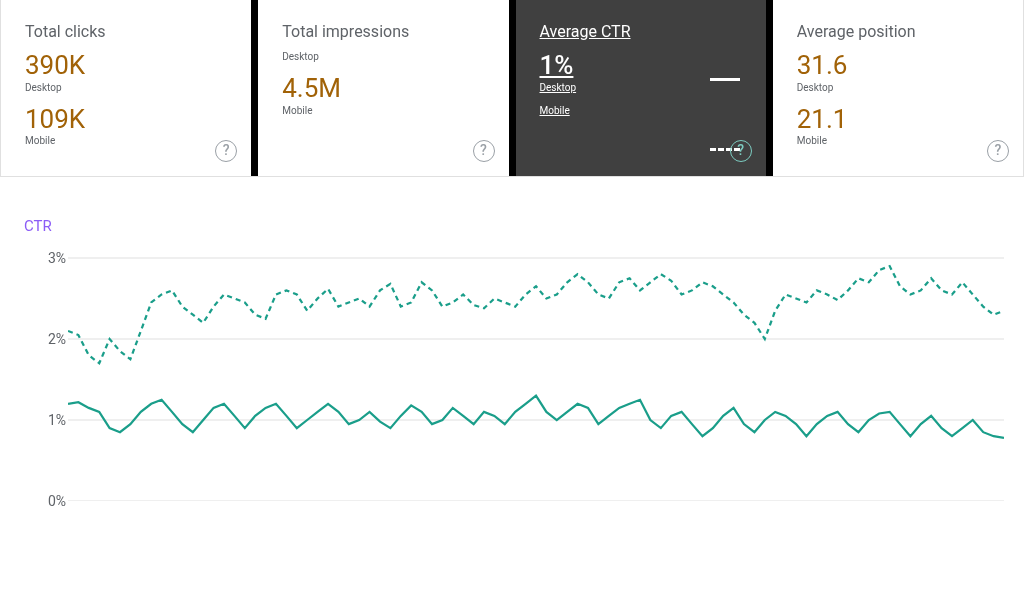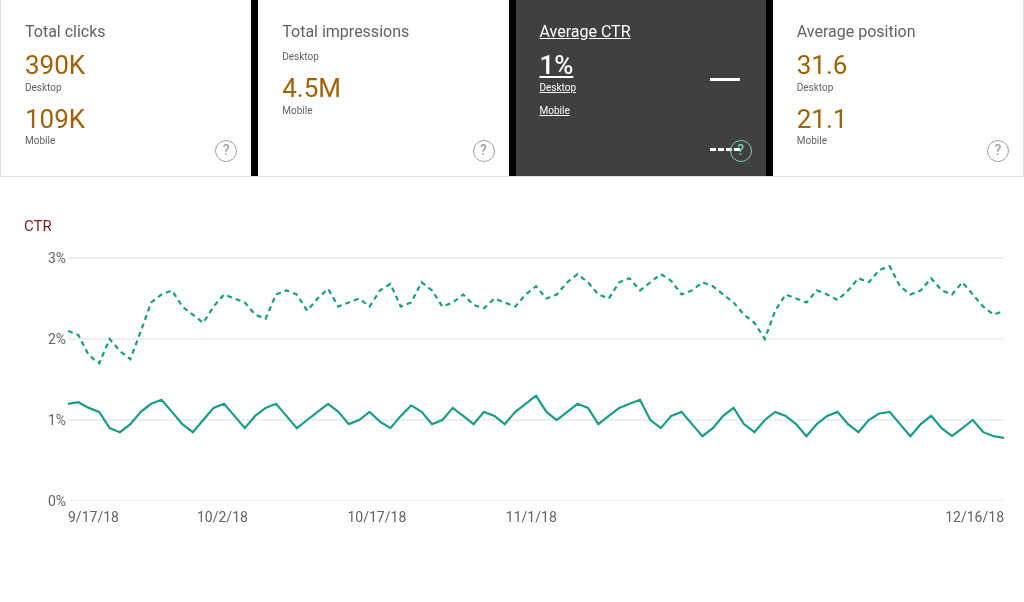--- a/index.html
+++ b/index.html
@@ -77,21 +77,21 @@
     font-weight: 500;
   }
   .card.active .help-icon { border-color: #7cccc0; color: #7cccc0; }
 
   .chart-area {
     padding: 40px 20px 10px 20px;
     position: relative;
   }
   .y-title {
     font-size: 15px;
-    color: #7f1d1d;
+    color: #8b5cf6;
     margin-left: 4px;
     margin-bottom: 6px;
   }
   .plot-wrap {
     position: relative;
     height: 260px;
     margin-left: 48px;
   }
   .plot-wrap svg {
     display: block;
@@ -214,20 +214,13 @@
       <svg id="chart-svg" viewBox="0 0 920 260" preserveAspectRatio="none">
           <line x1="0" x2="920" y1="17" y2="17" class="gridline"></line>
           <line x1="0" x2="920" y1="98" y2="98" class="gridline"></line>
           <line x1="0" x2="920" y1="179" y2="179" class="gridline"></line>
           <line x1="0" x2="920" y1="260" y2="260" class="gridline"></line>
           <path d="M0.0 162.8 L10.2 161.2 L20.4 166.9 L30.7 170.9 L40.9 187.1 L51.1 191.2 L61.3 183.1 L71.6 170.9 L81.8 162.8 L92.0 158.8 L102.2 170.9 L112.4 183.1 L122.7 191.2 L132.9 179.0 L143.1 166.9 L153.3 162.8 L163.6 174.9 L173.8 187.1 L184.0 174.9 L194.2 166.9 L204.4 162.8 L214.7 174.9 L224.9 187.1 L235.1 179.0 L245.3 170.9 L255.6 162.8 L265.8 170.9 L276.0 183.1 L286.2 179.0 L296.4 170.9 L306.7 180.6 L316.9 187.1 L327.1 174.9 L337.3 164.4 L347.6 170.9 L357.8 183.1 L368.0 179.0 L378.2 166.9 L388.4 174.9 L398.7 183.1 L408.9 170.9 L419.1 174.9 L429.3 183.1 L439.6 170.9 L449.8 162.8 L460.0 154.7 L470.2 170.9 L480.4 179.0 L490.7 170.9 L500.9 162.8 L511.1 166.9 L521.3 183.1 L531.6 174.9 L541.8 166.9 L552.0 162.8 L562.2 158.8 L572.4 179.0 L582.7 187.1 L592.9 174.9 L603.1 170.9 L613.3 183.1 L623.6 195.2 L633.8 187.1 L644.0 174.9 L654.2 166.9 L664.4 183.1 L674.7 191.2 L684.9 179.0 L695.1 170.9 L705.3 174.9 L715.6 183.1 L725.8 195.2 L736.0 183.1 L746.2 174.9 L756.4 170.9 L766.7 183.1 L776.9 191.2 L787.1 179.0 L797.3 172.5 L807.6 170.9 L817.8 183.1 L828.0 195.2 L838.2 183.1 L848.4 174.9 L858.7 187.1 L868.9 195.2 L879.1 187.1 L889.3 179.0 L899.6 191.2 L909.8 195.2 L920.0 196.8 " class="series-solid"></path>
           <path d="M0.0 89.9 L10.2 94.0 L20.4 114.2 L30.7 122.3 L40.9 98.0 L51.1 110.2 L61.3 118.3 L71.6 89.9 L81.8 61.5 L92.0 53.5 L102.2 49.4 L112.4 65.6 L122.7 73.7 L132.9 81.8 L143.1 65.6 L153.3 53.5 L163.6 57.5 L173.8 61.5 L184.0 73.7 L194.2 77.8 L204.4 53.5 L214.7 49.4 L224.9 53.5 L235.1 69.7 L245.3 57.5 L255.6 47.8 L265.8 65.6 L276.0 61.5 L286.2 57.5 L296.4 65.6 L306.7 49.4 L316.9 42.9 L327.1 65.6 L337.3 61.5 L347.6 41.3 L357.8 49.4 L368.0 65.6 L378.2 61.5 L388.4 53.5 L398.7 64.0 L408.9 67.2 L419.1 57.5 L429.3 61.5 L439.6 65.6 L449.8 53.5 L460.0 45.3 L470.2 57.5 L480.4 53.5 L490.7 41.3 L500.9 33.2 L511.1 41.3 L521.3 53.5 L531.6 57.5 L541.8 41.3 L552.0 37.3 L562.2 49.4 L572.4 41.3 L582.7 33.2 L592.9 39.7 L603.1 53.5 L613.3 49.4 L623.6 41.3 L633.8 45.3 L644.0 53.5 L654.2 61.5 L664.4 73.7 L674.7 81.8 L684.9 98.0 L695.1 69.7 L705.3 53.5 L715.6 57.5 L725.8 61.5 L736.0 49.4 L746.2 53.5 L756.4 59.1 L766.7 49.4 L776.9 37.3 L787.1 41.3 L797.3 29.1 L807.6 25.1 L817.8 45.3 L828.0 53.5 L838.2 49.4 L848.4 37.3 L858.7 49.4 L868.9 53.5 L879.1 41.3 L889.3 53.5 L899.6 65.6 L909.8 73.7 L920.0 69.7 " class="series-dashed"></path>
         </svg>
     </div>
   </div>
-  <div class="x-ticks" id="x-ticks">
-      <div class="x-tick first" style="left: 0%;">9/17/18</div>
-      <div class="x-tick" style="left: 16.5%;">10/2/18</div>
-      <div class="x-tick" style="left: 33%;">10/17/18</div>
-      <div class="x-tick" style="left: 49.5%;">11/1/18</div>
-      <div class="x-tick last" style="left: 100%;">12/16/18</div>
-    </div>
 </div>
 
 </body></html>

